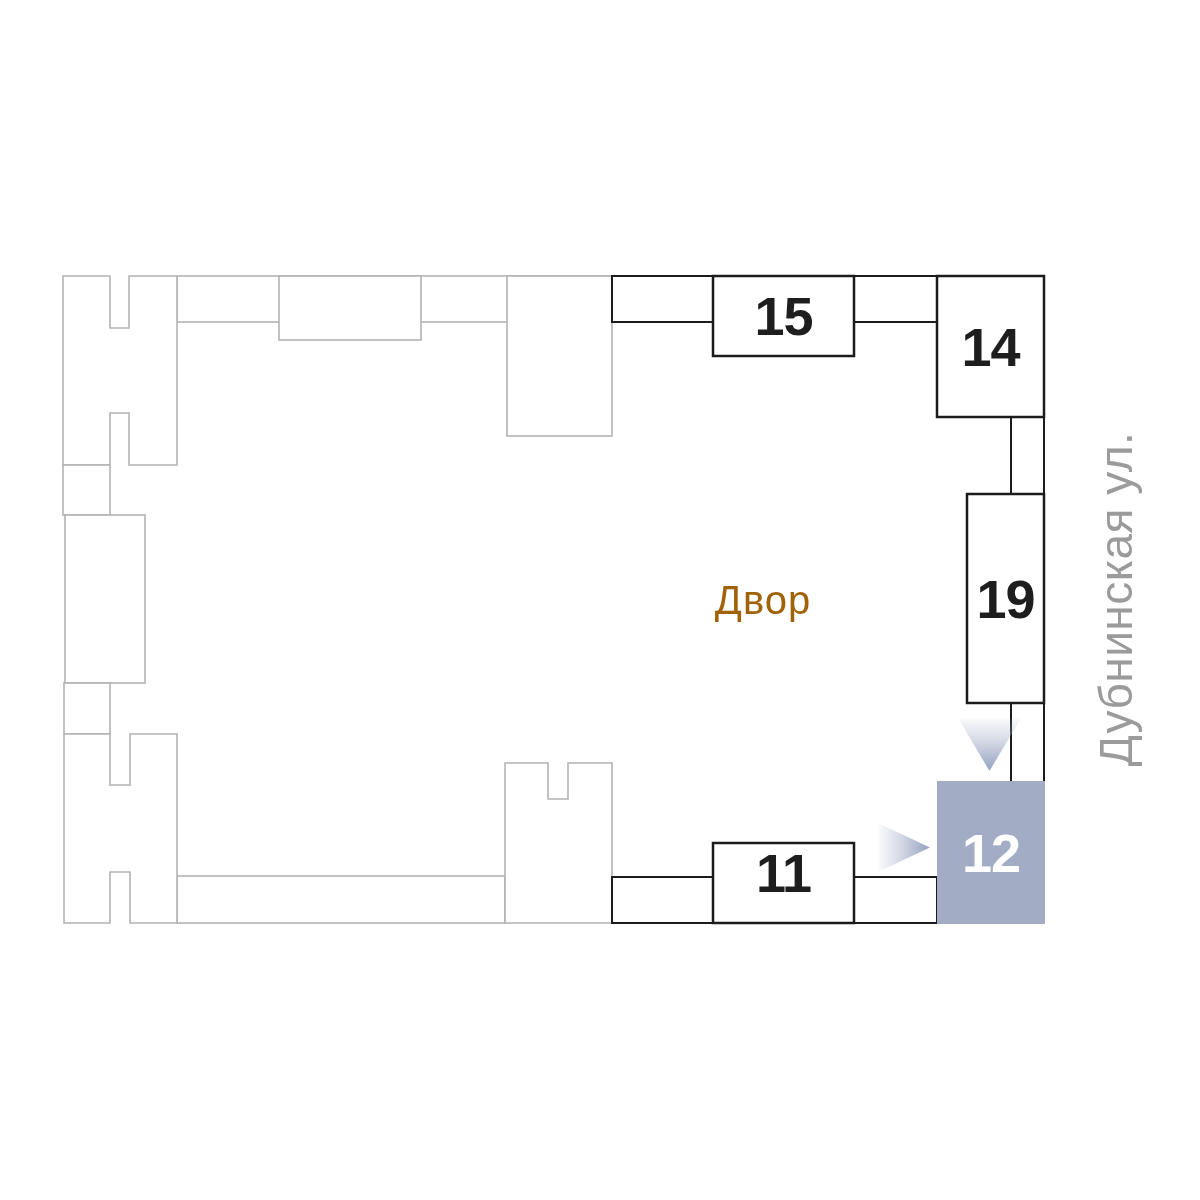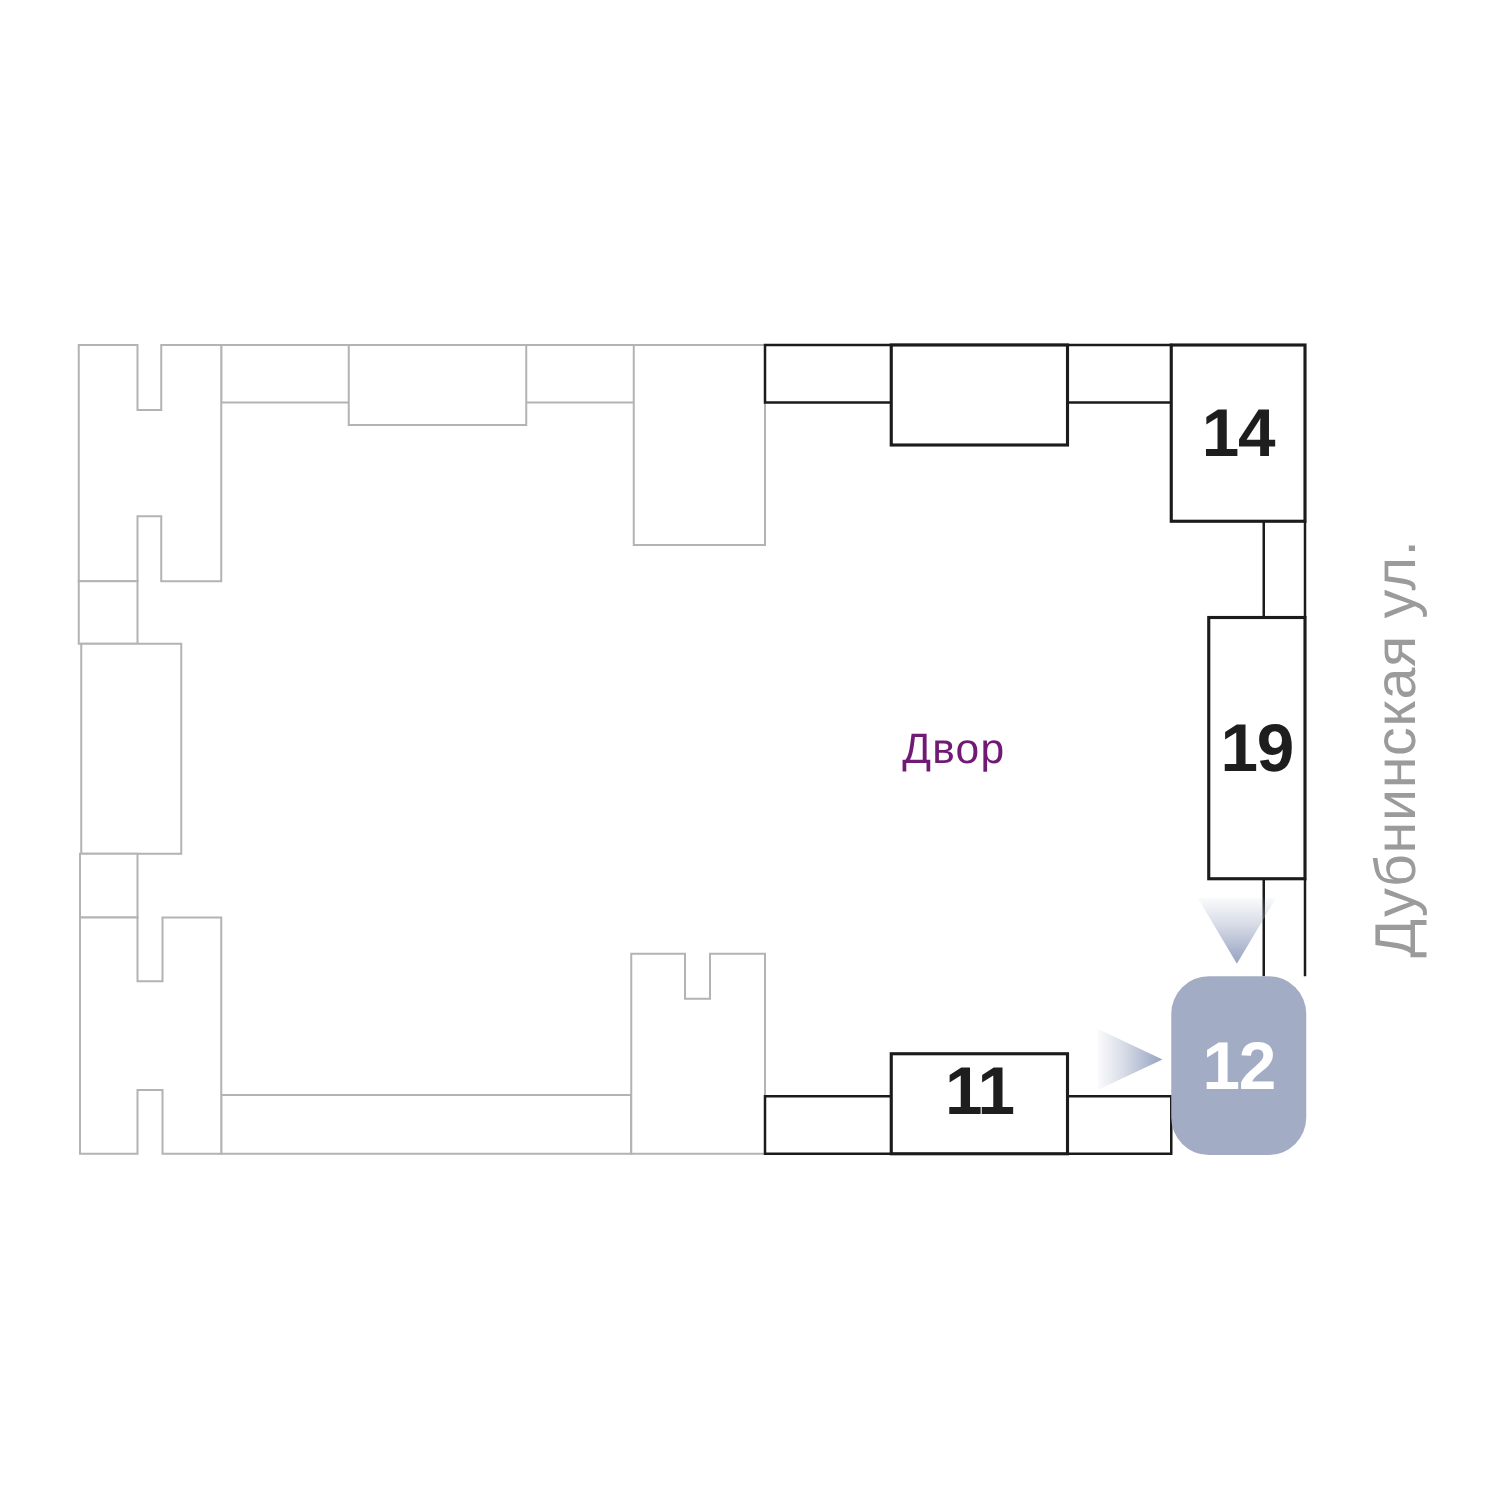--- a/index.html
+++ b/index.html
@@ -33,21 +33,21 @@
     cursor: pointer;
     user-select: none;
   }
   .unit.selected {
     background: #a2adc5;
     color: #ffffff;
   }
   #unit-15 { left: 713px; top: 276px; width: 141px; height: 80px; }
   #unit-14 { left: 937px; top: 276px; width: 107px; height: 141px; }
   #unit-13 { left: 967px; top: 494px; width: 77px;  height: 209px; }
-  #unit-12 { left: 937px; top: 781px; width: 108px; height: 143px; border-radius: 30px; }
+  #unit-12 { left: 937px; top: 781px; width: 108px; height: 143px; }
   #unit-11 { left: 713px; top: 843px; width: 141px; height: 60px; }
 
   
   .arrow {
     position: absolute;
     pointer-events: none;
   }
   .arrow-down {
     left: 958px; top: 718px; width: 63px; height: 53px;
     background: linear-gradient(180deg,
@@ -65,23 +65,23 @@
       rgba(160, 172, 199, 0.95) 85%,
       #99a6c2 100%);
     clip-path: polygon(0 0, 100% 50%, 0 100%);
   }
 
   .courtyard-label {
     position: absolute;
     left: 763px;
     top: 600px;
     transform: translate(-50%, -50%);
-    font-size: 34px;
+    font-size: 40px;
     font-weight: 400;
-    color: #701a75;
+    color: #a16207;
     letter-spacing: 1px;
     white-space: nowrap;
   }
   .street-label {
     position: absolute;
     left: 1116px;
     top: 599px;
     transform: translate(-50%, -50%) rotate(-90deg);
     font-size: 46px;
     font-weight: 400;
@@ -115,20 +115,21 @@
       <rect x="612" y="877" width="325" height="46"></rect>
       <path d="M1011,417 V494 M1044,417 V494" fill="none"></path>
       <path d="M1011,703 V781 M1044,703 V781" fill="none"></path>
       <rect x="713" y="276" width="141" height="80" stroke-width="2.5"></rect>
       <rect x="937" y="276" width="107" height="141" stroke-width="2.5"></rect>
       <rect x="967" y="494" width="77" height="209" stroke-width="2.5"></rect>
       <rect x="713" y="843" width="141" height="80" stroke-width="2.5"></rect>
     </g>
   </svg>
 
+  <div class="unit" id="unit-15">15</div>
   <div class="unit" id="unit-14">14</div>
   <div class="unit" id="unit-13">19</div>
   <div class="unit selected" id="unit-12">12</div>
   <div class="unit" id="unit-11">11</div>
 
   <div class="arrow arrow-down"></div>
   <div class="arrow arrow-right"></div>
 
   <div class="courtyard-label">Двор</div>
   <div class="street-label">Дубнинская ул.</div>

